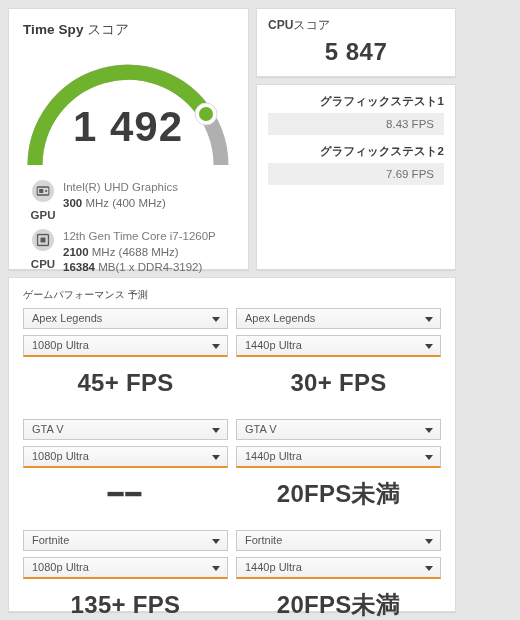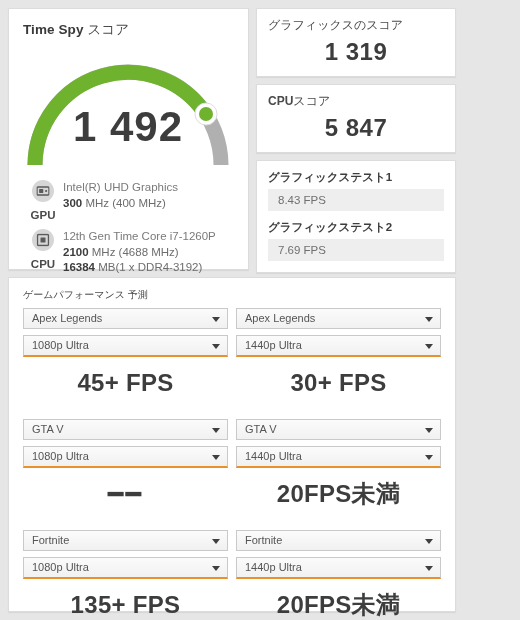--- a/index.html
+++ b/index.html
@@ -114,20 +114,21 @@
     text-align: center;
     font-size: 24px;
     font-weight: bold;
     color: #3d3d3d;
     margin-top: 4px;
     letter-spacing: .5px;
   }
   .gt-card {
     padding: 9px 11px 11px 11px;
     flex: 1;
+    text-align: right;
   }
   .gt-label {
     font-size: 11.5px;
     font-weight: bold;
     color: #3d3d3d;
     margin-bottom: 4px;
   }
   .gt-value {
     background: #eeeeee;
     font-size: 11.5px;
@@ -246,24 +247,20 @@
             <div><span class="strong">2100</span><span> MHz (4688 MHz)</span></div>
             <div><span class="strong">16384</span><span> MB(1 x DDR4-3192)</span></div>
           </div>
         </div>
 
       </div>
     </div>
 
     <div class="right-col">
 
-      <div class="card mini-card">
-        <div class="mini-title">グラフィックスのスコア</div>
-        <div class="mini-value">1 319</div>
-      </div>
 
       <div class="card mini-card">
         <div class="mini-title"><b>CPU</b><span>スコア</span></div>
         <div class="mini-value">5 847</div>
       </div>
 
       <div class="card gt-card">
         <div class="gt-label">グラフィックステスト1</div>
         <div class="gt-value">8.43 FPS</div>
         <div class="gt-label">グラフィックステスト2</div>

